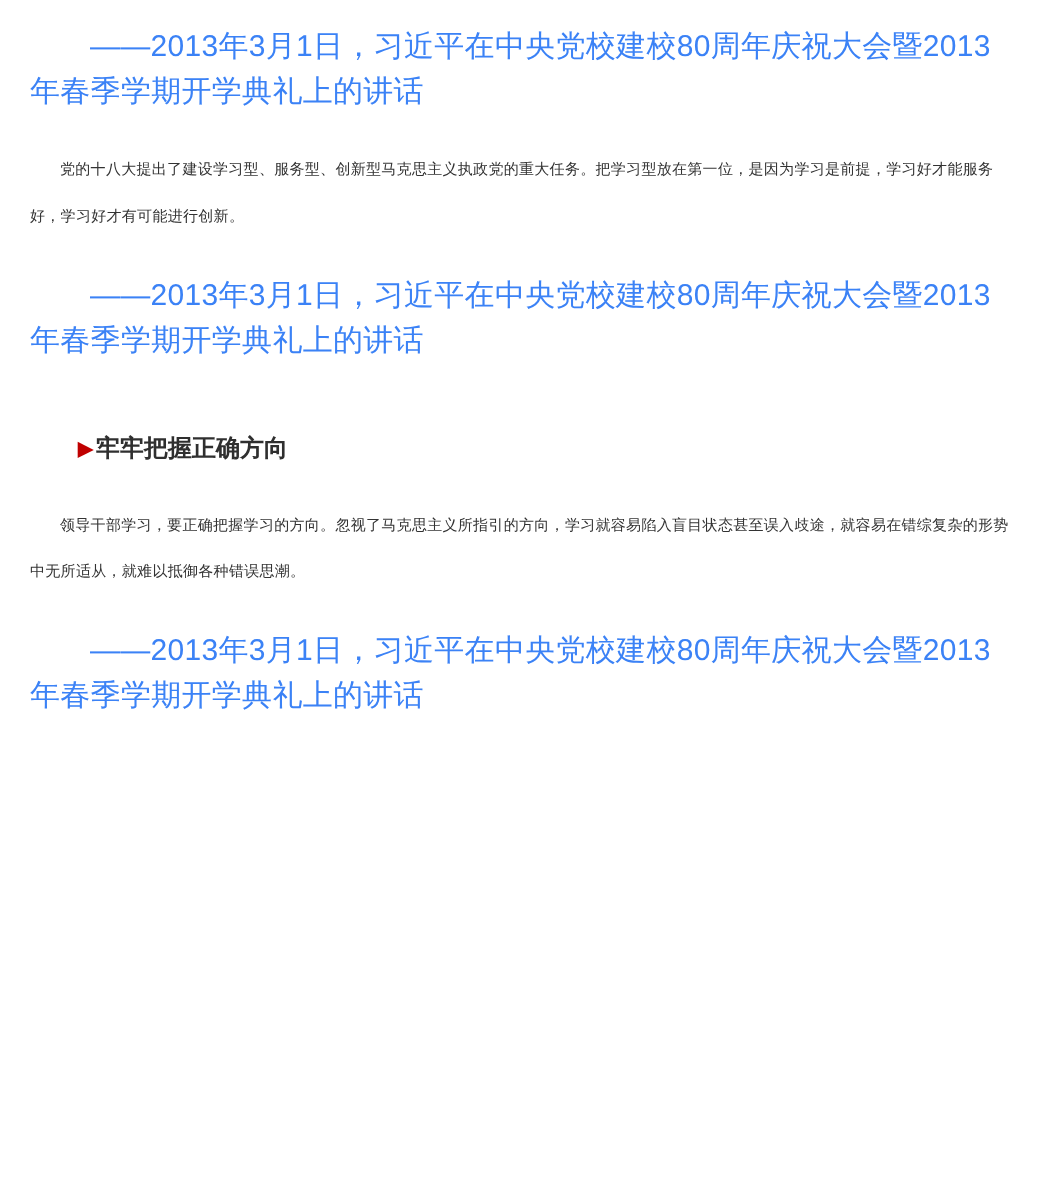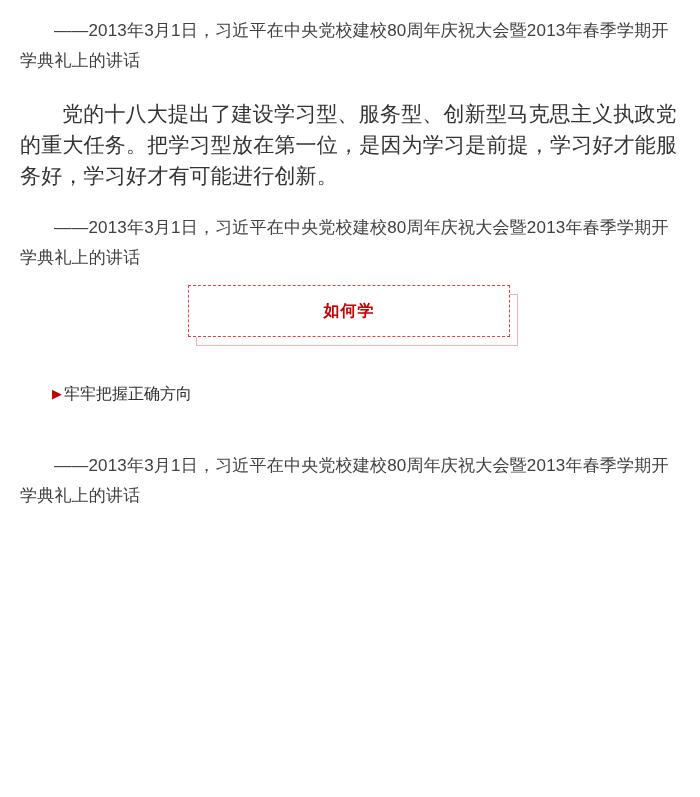--- a/index.html
+++ b/index.html
@@ -14,29 +14,29 @@
     color: #333333;
     overflow: hidden;
   }
   .page {
     width: 700px;
     position: relative;
     box-sizing: border-box;
     padding: 0 22px 0 20px;
   }
   .attrib {
-    font-size: 17px;
+    font-size: 20px;
     line-height: 30px;
-    color: #404040;
+    color: #3b82f6;
     text-indent: 2em;
     margin: 0;
     letter-spacing: 0.2px;
   }
   .para {
-    font-size: 21px;
+    font-size: 10px;
     line-height: 31px;
     color: #333333;
     text-indent: 2em;
     margin: 0;
     letter-spacing: 0.2px;
   }
   .gap-sm { height: 16px; }
   .gap-md { height: 22px; }
   .gap-lg { height: 30px; }
   .gap-xl { height: 44px; }
@@ -75,21 +75,21 @@
   }
   .banner .front span {
     color: #c00000;
     font-size: 16px;
     font-weight: bold;
     letter-spacing: 1px;
   }
 
   .subhead {
     font-size: 16px;
-    font-weight: normal;
+    font-weight: bold;
     color: #2f2f2f;
     margin: 0;
     text-indent: 2em;
     line-height: 26px;
   }
   .subhead .tri {
     color: #c00000;
     font-size: 13px;
     margin-right: 2px;
     vertical-align: 1px;
@@ -105,35 +105,28 @@
   <p class="attrib">——2013年3月1日，习近平在中央党校建校80周年庆祝大会暨2013年春季学期开学典礼上的讲话</p>
 
   <div class="gap-md"></div>
 
   <p class="para">党的十八大提出了建设学习型、服务型、创新型马克思主义执政党的重大任务。把学习型放在第一位，是因为学习是前提，学习好才能服务好，学习好才有可能进行创新。</p>
 
   <div class="gap-md"></div>
 
   <p class="attrib">——2013年3月1日，习近平在中央党校建校80周年庆祝大会暨2013年春季学期开学典礼上的讲话</p>
 
-  <div class="banner-wrap">
-    <div class="banner">
-      <div class="shadow"></div>
-      <div class="front">
-        <span>如何学</span>
-      </div>
-    </div>
-  </div>
 
   <div class="gap-xl"></div>
 
   <p class="subhead"><span class="tri">▶</span><span>牢牢把握正确方向</span></p>
 
   <div class="gap-md"></div>
 
+  <p class="para">领导干部学习，要正确把握学习的方向。忽视了马克思主义所指引的方向，学习就容易陷入盲目状态甚至误入歧途，就容易在错综复杂的形势中无所适从，就难以抵御各种错误思潮。</p>
 
   <div class="gap-md"></div>
 
   <p class="attrib">——2013年3月1日，习近平在中央党校建校80周年庆祝大会暨2013年春季学期开学典礼上的讲话</p>
 
   <div class="gap-xl"></div>
 
 
   <div class="gap-sm"></div>
 

